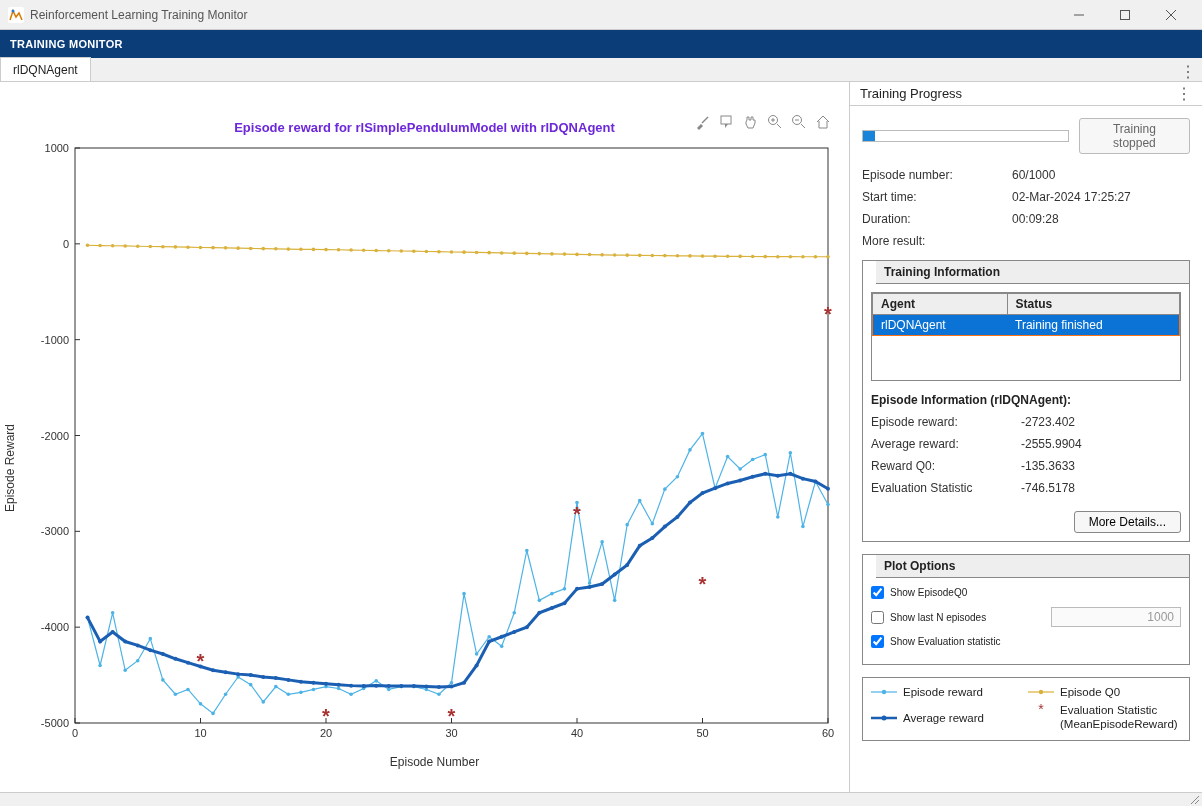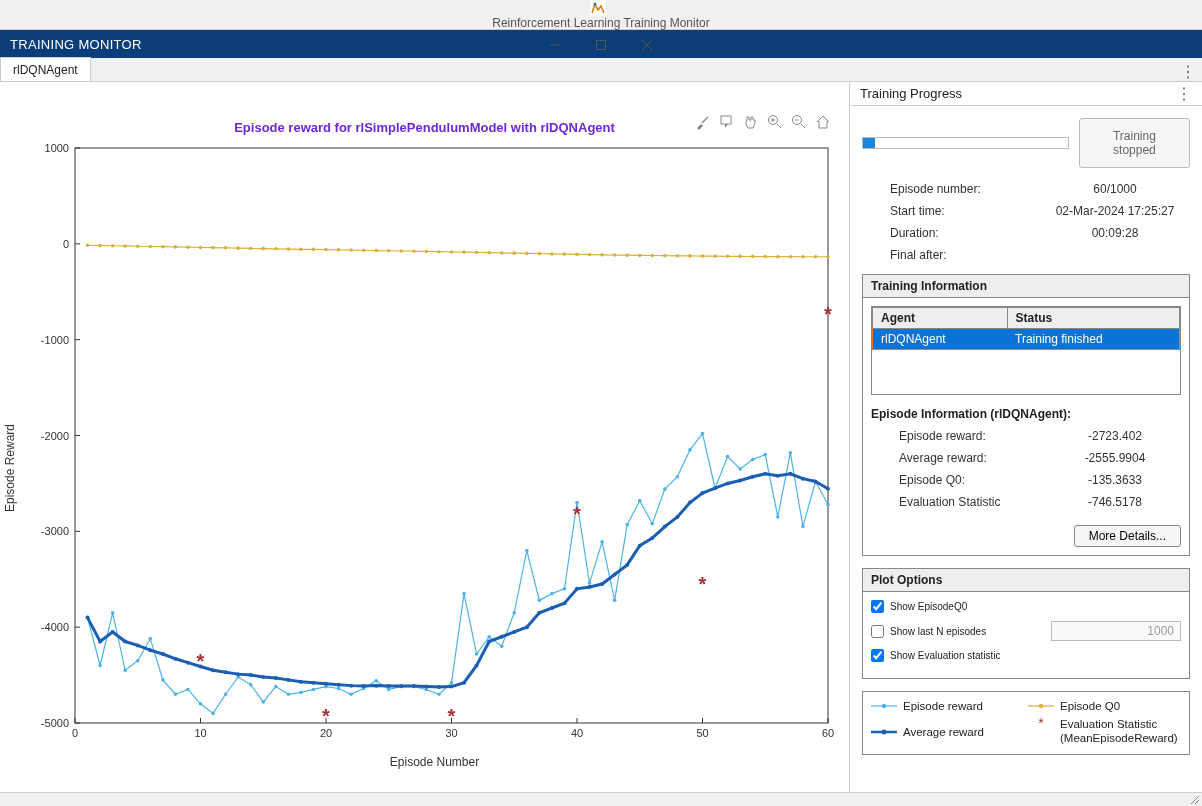--- a/index.html
+++ b/index.html
@@ -1,25 +1,25 @@
 <!DOCTYPE html>
 <html><head>
 <meta charset="utf-8">
 <style>
 * { box-sizing: border-box; margin: 0; padding: 0; font-family: "Segoe UI", Arial, sans-serif; }
 body { background: #f0f0f0; width: 1202px; height: 806px; overflow: hidden; }
 
-.titlebar { height: 30px; background: #f0f0f0; display: flex; align-items: center; padding: 0 8px; border-bottom: 1px solid #ccc; flex-direction: column; }
+.titlebar { height: 30px; background: #f0f0f0; display: flex; align-items: center; padding: 0 8px; border-bottom: 1px solid #ccc; }
 .titlebar .logo { width: 16px; height: 16px; margin-right: 6px; }
 .titlebar .title { font-size: 12px; color: #555; flex: 1; }
 .titlebar .winbtns { display: flex; gap: 0; }
 .titlebar .winbtn { width: 46px; height: 30px; display: flex; align-items: center; justify-content: center; color: #555; font-size: 14px; }
 
 .ribbon { height: 28px; background: #0b3d78; display: flex; align-items: center; padding-left: 10px; }
-.ribbon-tab { color: #fff; font-size: 13px; font-weight: normal; letter-spacing: 0.3px; }
+.ribbon-tab { color: #fff; font-size: 11px; font-weight: bold; letter-spacing: 0.3px; }
 
 .tabstrip { height: 24px; background: #f0f0f0; display: flex; align-items: flex-end; border-bottom: 1px solid #ccc; }
 .doc-tab { height: 24px; padding: 0 12px; display: flex; align-items: center; font-size: 12px; background: #fff; border: 1px solid #ccc; border-bottom: none; color: #222; }
 .tabstrip .filler { flex: 1; }
 .tabstrip .kebab { width: 28px; display:flex; align-items:center; justify-content:center; color:#666; font-size:16px; }
 
 .content { display: flex; height: calc(806px - 30px - 28px - 24px - 14px); background: #fff; }
 
 
 .chart-panel { width: 850px; border-right: 1px solid #ccc; display:flex; flex-direction:column; position:relative; background:#fff; }
@@ -35,28 +35,28 @@
 .tick-text { font-size: 11px; fill: #333; }
 
 
 .side-panel { flex:1; background:#fff; display:flex; flex-direction:column; font-size:12px; color:#222; }
 .side-header { height: 24px; border-bottom: 1px solid #ccc; display:flex; align-items:center; padding: 0 10px; font-size:13px; }
 .side-header .kebab { margin-left:auto; color:#666; font-size:16px; }
 .side-body { padding: 12px 12px; overflow:auto; flex:1; }
 .progress-row { display:flex; align-items:center; gap:10px; margin-bottom: 14px; }
 .progress-bar { width: 216px; height: 12px; border:1px solid #bbb; background:#fff; position:relative; }
 .progress-fill { position:absolute; left:0; top:0; bottom:0; background:#1a84d8; }
-.pill-btn { border:1px solid #bbb; border-radius: 3px; padding: 10px 12px; font-size:12px; color:#666; background:#f7f7f7; }
-
-.kv-row { display:flex; margin-bottom: 8px; margin-left: 28px; }
+.pill-btn { border:1px solid #bbb; border-radius: 3px; padding: 3px 12px; font-size:12px; color:#666; background:#f7f7f7; }
+
+.kv-row { display:flex; margin-bottom: 8px; }
 .kv-row .k { width: 150px; color:#333; }
-.kv-row .v { flex:1; color:#333;text-align:center; }
+.kv-row .v { flex:1; color:#333; }
 
 .section { border:1px solid #888; margin-top: 12px; }
-.section-header { background:#eee; border-bottom:1px solid #888; padding: 4px 8px; font-weight:bold; font-size:12px; }
+.section-header { background:#eee; border-bottom:1px solid #888; padding: 4px 8px; font-weight:bold; font-size:12px;margin-left:13px; }
 .section-body { padding: 8px; }
 
 .agent-table { width:100%; border:1px solid #f97316; border-collapse: collapse; font-size:12px; }
 .agent-table th { text-align:left; background:#eee; border:1px solid #888; padding:3px 8px; font-weight:bold; }
 .agent-table td { padding:3px 8px; }
 .agent-row-sel td { background:#0b73d6; color:#fff; }
 .agent-table-wrap { border:1px solid #888; }
 .agent-table-filler { height: 44px; background:#fff; }
 
 .more-btn { float:right; border:1px solid #888; border-radius:3px; padding:3px 14px; font-size:12px; background:#f7f7f7; margin-top:8px; }
@@ -408,21 +408,21 @@
         </div>
       <div class="kv-row">
           <span class="k">Start time:</span>
           <span class="v">02-Mar-2024 17:25:27</span>
         </div>
       <div class="kv-row">
           <span class="k">Duration:</span>
           <span class="v">00:09:28</span>
         </div>
       <div class="kv-row">
-          <span class="k">Final after:</span>
+          <span class="k">More result:</span>
         </div>
 
       <div class="section">
         <div class="section-header">Training Information</div>
         <div class="section-body">
           <div class="agent-table-wrap">
             <table class="agent-table">
               <tbody>
                   <tr>
                     <th>Agent</th>
@@ -440,21 +440,21 @@
           <div style="margin-top:8px;">
             <div class="kv-row">
                 <span class="k">Episode reward:</span>
                 <span class="v">-2723.402</span>
               </div>
             <div class="kv-row">
                 <span class="k">Average reward:</span>
                 <span class="v">-2555.9904</span>
               </div>
             <div class="kv-row">
-                <span class="k">Episode Q0:</span>
+                <span class="k">Reward Q0:</span>
                 <span class="v">-135.3633</span>
               </div>
             <div class="kv-row">
                 <span class="k">Evaluation Statistic</span>
                 <span class="v">-746.5178</span>
               </div>
           </div>
           <button class="more-btn">More Details...</button>
           <div style="clear:both"></div>
         </div>

